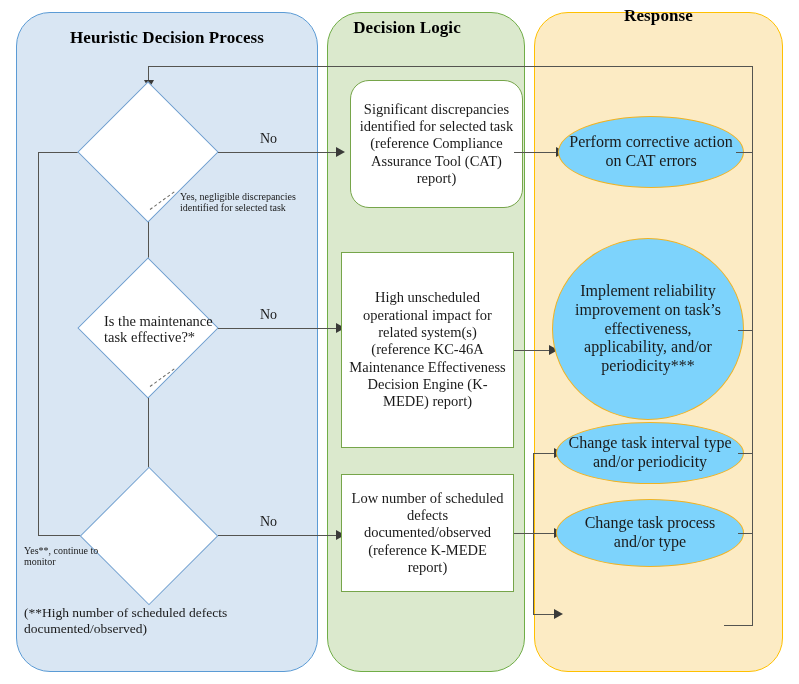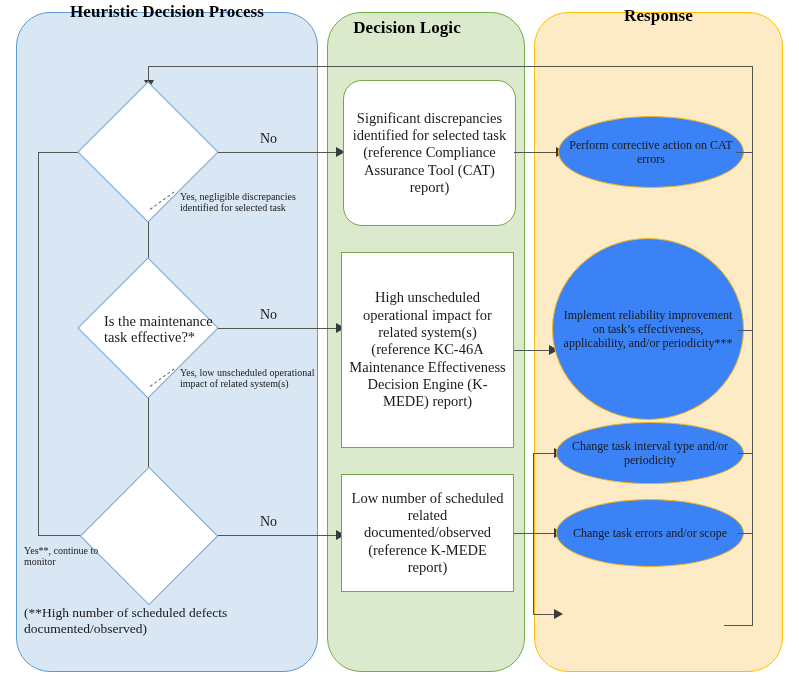--- a/index.html
+++ b/index.html
@@ -54,27 +54,27 @@
     display:flex;align-items:center;justify-content:center;
     text-align:center;
     font-size:14.5px;
     line-height:1.2;
     color:#1a1a1a;
     padding:4px 6px;
   }
 
   .ellipse{
     position:absolute;
-    background:#3b82f6;
+    background:#7dd3fc;
     border:1.6px solid #f0b323;
     border-radius:50%;
     box-sizing:border-box;
     display:flex;align-items:center;justify-content:center;
     text-align:center;
-    font-size:12px;
+    font-size:16px;
     line-height:1.17;
     color:#1a1a1a;
     padding:3px 8px;
   }
 
   
   .hline{position:absolute;height:0;border-top:1.4px solid #545450;}
   .vline{position:absolute;width:0;border-left:1.4px solid #545450;}
   .dashline{position:absolute;height:0;border-top:1.1px dashed #6a6a66;}
 
@@ -114,21 +114,21 @@
 </style>
 </head>
 <body>
 
 <div id="stage">
 
   <div class="lane" style="left:16px;top:12px;width:302px;height:660px;background:#d9e6f3;border:1.5px solid #5b9bd5;"></div>
   <div class="lane" style="left:327px;top:12px;width:198px;height:660px;background:#dbe9cd;border:1.5px solid #70ad47;"></div>
   <div class="lane" style="left:534px;top:12px;width:249px;height:660px;background:#fcebc4;border:1.5px solid #ffc000;"></div>
 
-  <div class="lane-title" style="left:16px;top:2px;width:302px;">Heuristic Decision Process</div>
+  <div class="lane-title" style="left:16px;top:28px;width:302px;">Heuristic Decision Process</div>
   <div class="lane-title" style="left:308px;top:18px;width:198px;">Decision Logic</div>
   <div class="lane-title" style="left:534px;top:6px;width:249px;">Response</div>
 
   <div class="vline" style="left:752px;top:66px;height:560px;"></div>
   <div class="hline" style="left:148px;top:66px;width:605px;"></div>
   <div class="vline" style="left:148px;top:66px;height:16px;"></div>
   <div class="arrow-d" style="left:144px;top:80px;"></div>
 
   <div class="hline" style="left:38px;top:535px;width:62px;"></div>
   <div class="vline" style="left:38px;top:152px;height:384px;"></div>
@@ -149,37 +149,36 @@
   <div class="diamond" style="left:98px;top:278px;width:100px;height:100px;"></div>
   <div class="diamond-label" style="left:104px;top:300px;width:110px;height:58px;">Is the maintenance task effective?*</div>
 
   <div class="hline" style="left:218px;top:328px;width:120px;"></div>
   <div class="arrow-r" style="left:336px;top:323px;"></div>
   <div class="edge-label" style="left:253px;top:307px;">No</div>
 
   <div class="vline" style="left:148px;top:398px;height:88px;"></div>
   <div class="arrow-d" style="left:144px;top:480px;"></div>
   <div class="dashline" style="left:150px;top:386px;width:30px;transform:rotate(-36deg);transform-origin:left center;"></div>
-  <div class="free-text" style="left:180px;top:367px;width:140px;">Yes, low unscheduled operational impact of related system(s)</div>
 
   <div class="diamond" style="left:100px;top:487px;width:98px;height:98px;"></div>
 
   <div class="hline" style="left:218px;top:535px;width:120px;"></div>
   <div class="arrow-r" style="left:336px;top:530px;"></div>
   <div class="edge-label" style="left:253px;top:514px;">No</div>
 
   <div class="free-text" style="left:24px;top:545px;width:86px;">Yes**, continue to monitor</div>
 
   <div class="note-text" style="left:24px;top:605px;width:275px;">(**High number of scheduled defects documented/observed)</div>
 
-  <div class="procbox" style="left:343px;top:80px;width:173px;height:146px;border-radius:19px;">Significant discrepancies identified for selected task (reference Compliance Assurance Tool (CAT) report)</div>
+  <div class="procbox" style="left:350px;top:80px;width:173px;height:128px;border-radius:19px;">Significant discrepancies identified for selected task (reference Compliance Assurance Tool (CAT) report)</div>
 
   <div class="procbox" style="left:341px;top:252px;width:173px;height:196px;">High unscheduled operational impact for related system(s) (reference KC-46A Maintenance Effectiveness Decision Engine (K-MEDE) report)</div>
 
-  <div class="procbox" style="left:341px;top:474px;width:173px;height:118px;">Low number of scheduled related documented/observed (reference K-MEDE report)</div>
+  <div class="procbox" style="left:341px;top:474px;width:173px;height:118px;">Low number of scheduled defects documented/observed (reference K-MEDE report)</div>
 
   <div class="hline" style="left:514px;top:152px;width:45px;"></div>
   <div class="arrow-r" style="left:556px;top:147px;"></div>
 
   <div class="hline" style="left:514px;top:350px;width:38px;"></div>
   <div class="arrow-r" style="left:549px;top:345px;"></div>
 
   <div class="hline" style="left:514px;top:533px;width:19px;"></div>
   <div class="vline" style="left:533px;top:453px;height:161px;"></div>
   <div class="hline" style="left:533px;top:453px;width:24px;"></div>
@@ -188,21 +187,21 @@
   <div class="arrow-r" style="left:554px;top:528px;"></div>
   <div class="hline" style="left:533px;top:614px;width:24px;"></div>
   <div class="arrow-r" style="left:554px;top:609px;"></div>
 
   <div class="ellipse" style="left:558px;top:116px;width:186px;height:72px;">Perform corrective action on CAT errors</div>
 
   <div class="ellipse" style="left:556px;top:422px;width:188px;height:62px;">Change task interval type and/or periodicity</div>
 
   <div class="ellipse" style="left:552px;top:238px;width:192px;height:182px;">Implement reliability improvement on task’s effectiveness, applicability, and/or periodicity***</div>
 
-  <div class="ellipse" style="left:556px;top:499px;width:188px;height:68px;">Change task errors and/or scope</div>
+  <div class="ellipse" style="left:556px;top:499px;width:188px;height:68px;">Change task process and/or type</div>
 
 
   <div class="hline" style="left:736px;top:152px;width:17px;"></div>
   <div class="hline" style="left:738px;top:330px;width:15px;"></div>
   <div class="hline" style="left:738px;top:453px;width:15px;"></div>
   <div class="hline" style="left:738px;top:533px;width:15px;"></div>
   <div class="hline" style="left:724px;top:625px;width:29px;"></div>
 
 </div>
 

